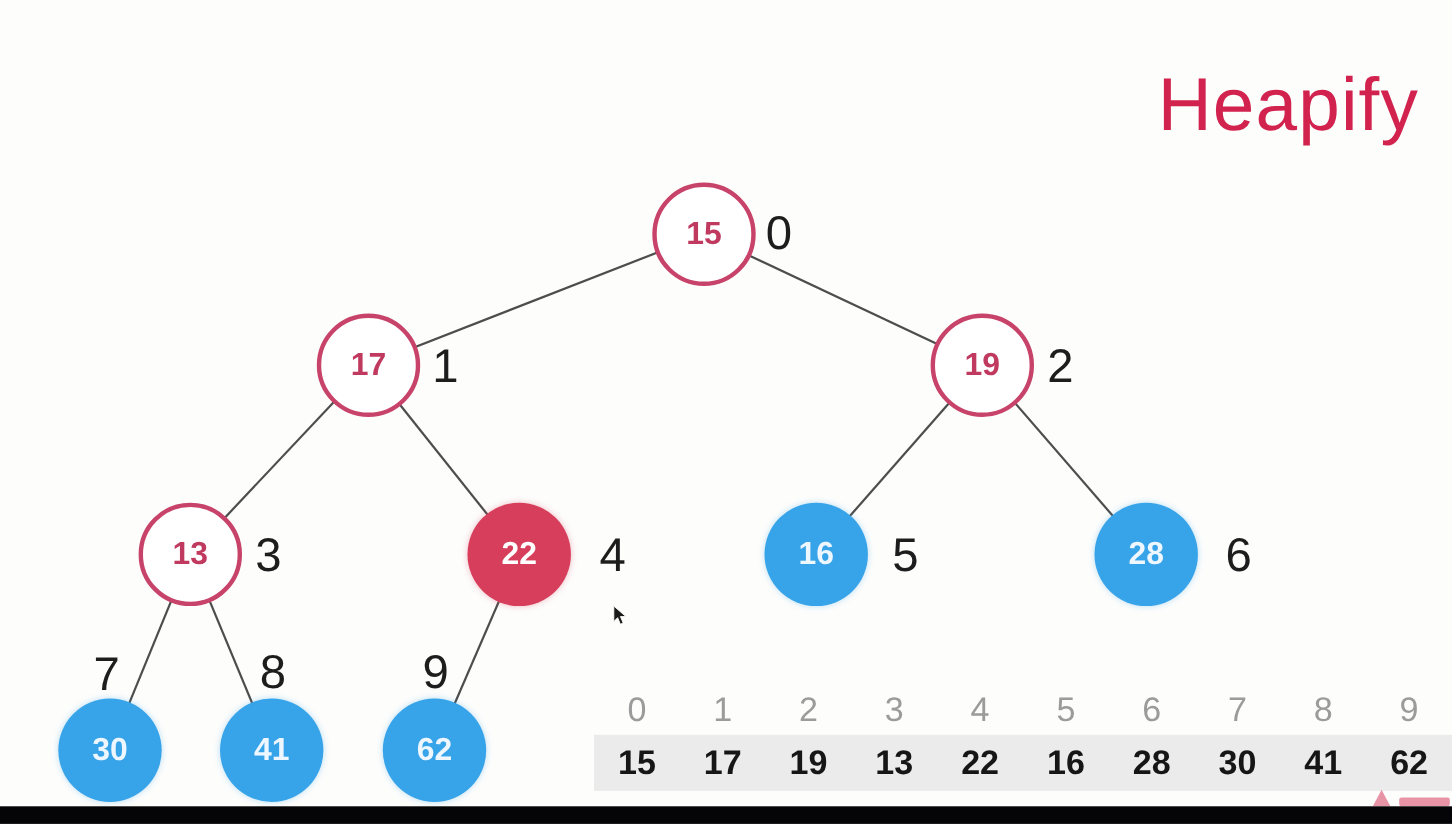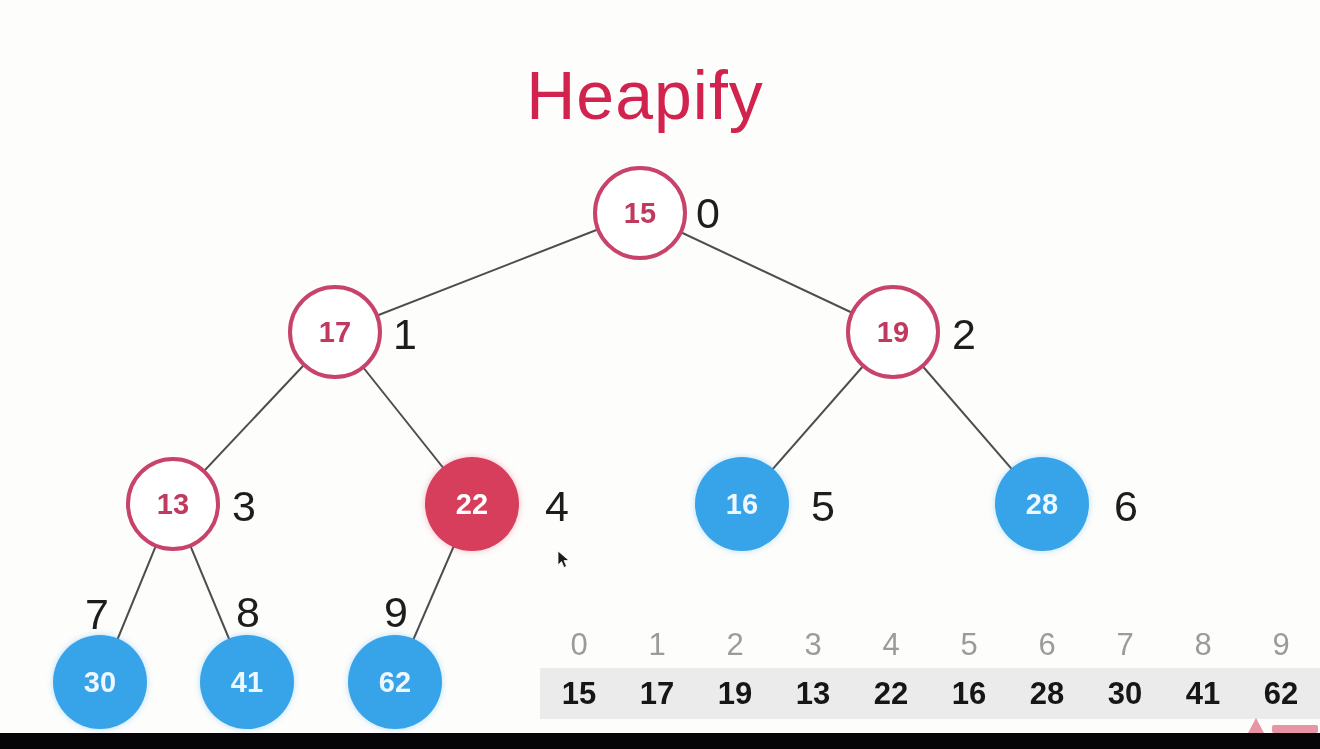--- a/index.html
+++ b/index.html
@@ -6,21 +6,21 @@
   body{
     width:1320px;height:749px;position:relative;overflow:hidden;
     background:#fdfdfc;
     font-family:"Liberation Sans", sans-serif;
   }
   .stage{position:absolute;inset:0;}
 
   
   .title{
     position:absolute;left:0;top:56px;width:1290px;
-    text-align:center;
+    text-align:right;
     font-size:68px;font-weight:500;letter-spacing:1px;
     color:#d2234f;
   }
 
   
   svg.edges{position:absolute;left:0;top:0;z-index:1;}
   svg.edges line{stroke:#4d4d4d;stroke-width:2;}
 
   
   .node{

